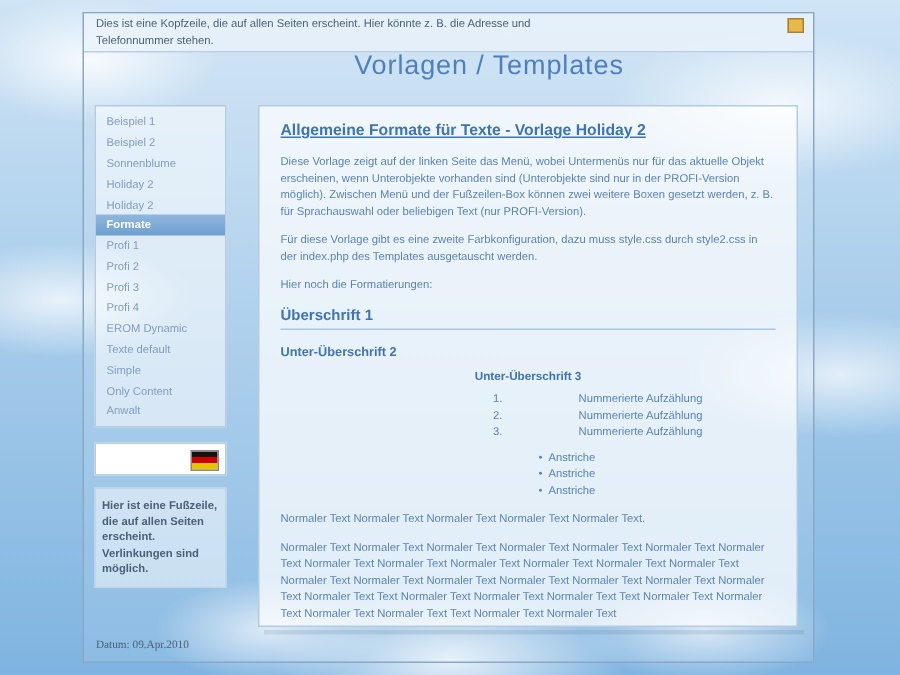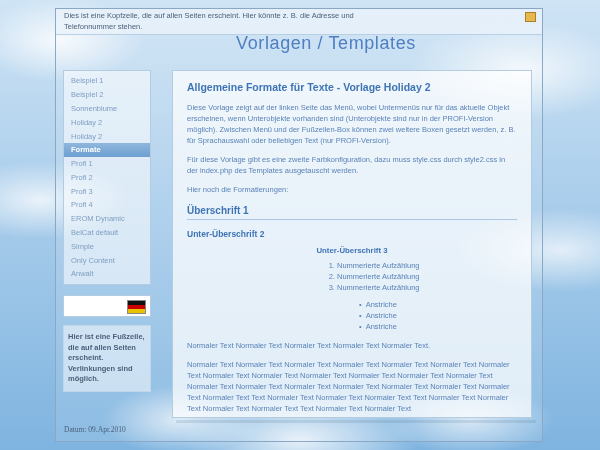--- a/index.html
+++ b/index.html
@@ -166,20 +166,21 @@
     border: 1px solid #b5cbe0;
     box-sizing: border-box;
     padding: 10px 14px;
     overflow: hidden;
   }
   .content h1 {
     margin: 0 0 9px 0;
     font-size: 10.5px;
     color: #3f74b4;
     font-weight: bold;
+    text-decoration: underline;
   }
   .content p {
     margin: 0 0 8px 0;
     font-size: 7.5px;
     line-height: 11px;
     color: #5a83b8;
   }
   .content h2 {
     margin: 10px 0 4px 0;
     font-size: 10px;
@@ -201,20 +202,21 @@
     color: #3f74b4;
     font-weight: bold;
     text-align: center;
   }
   ol.num {
     margin: 2px 0 6px 0;
     padding-left: 150px;
     font-size: 7.5px;
     color: #5a83b8;
     line-height: 11px;
+    text-align: center;
   }
   ul.bullets {
     margin: 2px 0 8px 0;
     padding-left: 172px;
     font-size: 7.5px;
     color: #5a83b8;
     line-height: 11px;
     list-style: none;
   }
   ul.bullets li::before {
@@ -253,21 +255,21 @@
     <div class="menu-item">Beispiel 2</div>
     <div class="menu-item">Sonnenblume</div>
     <div class="menu-item">Holiday 2</div>
     <div class="menu-item">Holiday 2</div>
     <div class="menu-item active">Formate</div>
     <div class="menu-item">Profi 1</div>
     <div class="menu-item">Profi 2</div>
     <div class="menu-item">Profi 3</div>
     <div class="menu-item">Profi 4</div>
     <div class="menu-item">EROM Dynamic</div>
-    <div class="menu-item">BelCat default</div>
+    <div class="menu-item">Texte default</div>
     <div class="menu-item">Simple</div>
     <div class="menu-item">Only Content</div>
     <div class="menu-item">Anwalt</div>
   </div>
 
   <div class="lang-box">
     <div class="flag"></div>
   </div>
 
   <div class="footer-left">Hier ist eine Fußzeile, die auf allen Seiten erscheint. Verlinkungen sind möglich.</div>

